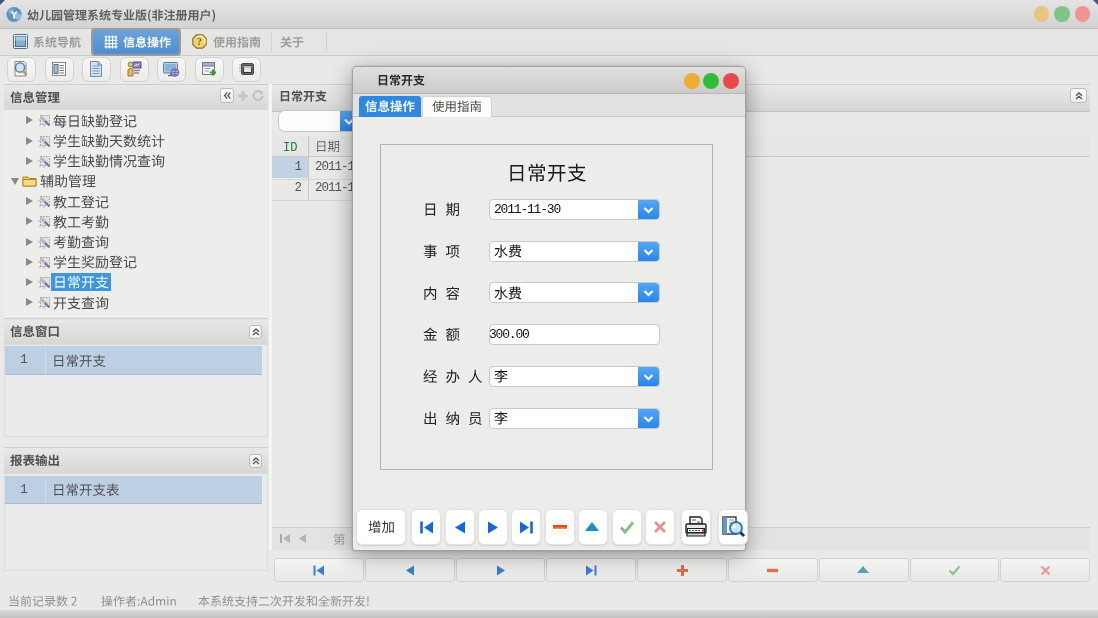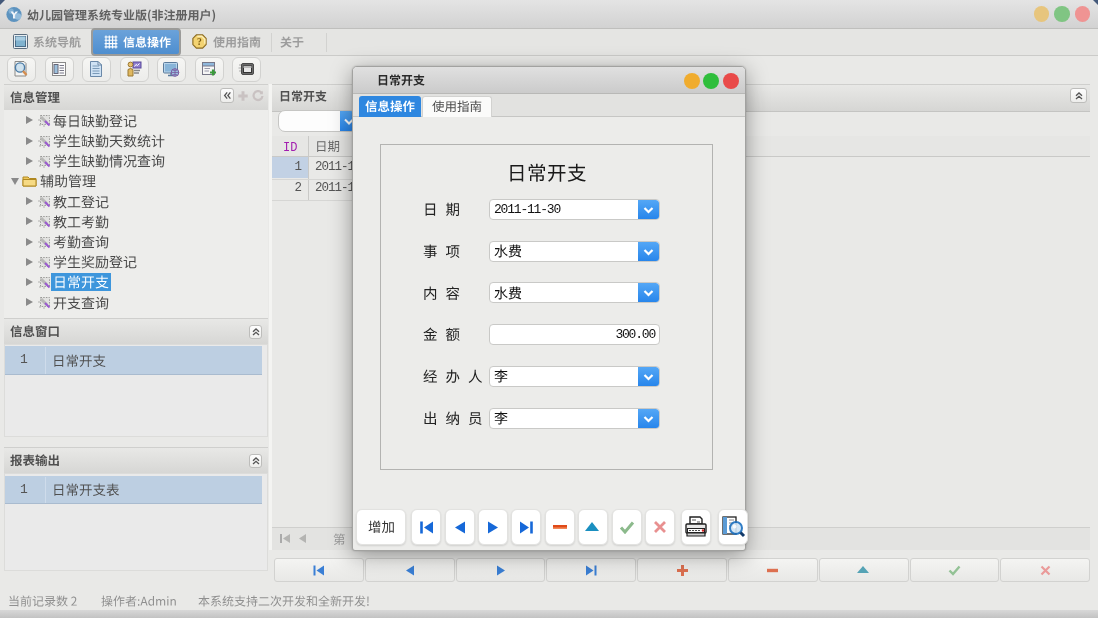--- a/index.html
+++ b/index.html
@@ -294,21 +294,21 @@
 <svg class="abs" style="left:1074.5px;top:91.5px" width="8" height="8" viewBox="0 0 12 12">
     <path d="M1.5 5.5 L6 1.5 L10.5 5.5 M1.5 10.5 L6 6.5 L10.5 10.5" stroke="#555" stroke-width="2" fill="none"></path>
   </svg>
 <div class="abs" style="left:278px;top:110px;width:80px;height:22px;background:#fdfdfd;border:1px solid #c6c6c4;border-radius:7px;box-sizing:border-box;overflow:hidden;">
     <div style="position:absolute;right:0;top:0;width:17px;height:22px;background:linear-gradient(#55a8f6,#2481e8);"></div>
     <svg style="position:absolute;right:2px;top:7px" width="12" height="8" viewBox="0 0 12 8">
       <path d="M2 1.5 L6 5.5 L10 1.5" stroke="#fff" stroke-width="2" fill="none"></path>
     </svg>
   </div>
 <div class="abs" style="left:272px;top:136px;width:818px;height:21px;background:#e6e6e4;border-bottom:1px solid #c9c9c7;box-sizing:border-box;"></div>
-<div class="abs mono" style="left:283px;top:141px;font-size:12px;color:#a21caf;">ID</div>
+<div class="abs mono" style="left:283px;top:141px;font-size:12px;color:#15803d;">ID</div>
 <div class="abs" style="left:308px;top:136px;width:1px;height:64px;background:#c9c9c7;"></div>
 <div style="position:absolute;left:315.0px;top:140.1px;"><svg width="27" height="14" viewBox="0 -11 27 14" style="overflow:visible">
       <path d="M3.2 -4.4H9.4V-0.9H3.2ZM3.2 -5.3V-8.7H9.4V-5.3ZM2.2 -9.7V0.9H3.2V0.1H9.4V0.8H10.4V-9.7ZM14.7 -1.8C14.3 -1 13.7 -0.1 13 0.5C13.2 0.6 13.6 0.9 13.8 1C14.4 0.4 15.2 -0.6 15.6 -1.5ZM16.5 -1.4C17 -0.8 17.6 0 17.8 0.5L18.6 0.1C18.3 -0.4 17.7 -1.2 17.2 -1.8ZM23.2 -9V-7H20.6V-9ZM19.8 -9.9V-5.3C19.8 -3.5 19.6 -1.2 18.6 0.5C18.8 0.6 19.2 0.9 19.4 1.1C20.1 -0.1 20.4 -1.7 20.6 -3.2H23.2V-0.2C23.2 -0 23.1 0 22.9 0.1C22.8 0.1 22.1 0.1 21.5 0C21.6 0.3 21.7 0.7 21.8 1C22.7 1 23.3 0.9 23.6 0.8C24 0.6 24.1 0.3 24.1 -0.2V-9.9ZM23.2 -6.2V-4.1H20.6C20.6 -4.5 20.6 -5 20.6 -5.3V-6.2ZM17.3 -10.4V-8.8H15.1V-10.4H14.2V-8.8H13.2V-8H14.2V-2.9H13V-2.1H19.1V-2.9H18.2V-8H19.1V-8.8H18.2V-10.4ZM15.1 -8H17.3V-6.9H15.1ZM15.1 -6.1H17.3V-4.9H15.1ZM15.1 -4.2H17.3V-2.9H15.1Z" fill="#666"></path>
     </svg></div>
 <div class="abs" style="left:272px;top:157px;width:36px;height:21px;background:#c2d1e4;"></div>
 <div class="abs mono" style="left:272px;top:160px;width:30px;text-align:right;font-size:12.5px;color:#555;">1</div>
 <div class="abs mono" style="left:315px;top:160px;font-size:12.5px;color:#555;letter-spacing:-1px;">2011-11-30</div>
 <div class="abs" style="left:272px;top:178.5px;width:220px;height:1px;background:#d6d6d4;"></div>
 <div class="abs mono" style="left:272px;top:181px;width:30px;text-align:right;font-size:12.5px;color:#555;">2</div>
 <div class="abs mono" style="left:315px;top:181px;font-size:12.5px;color:#555;letter-spacing:-1px;">2011-11-29</div>
@@ -415,21 +415,21 @@
       </svg>
     </div>
   </div>
 <div style="position:absolute;left:494.0px;top:285.8px;"><svg width="30" height="16" viewBox="0 -12.3 30 16" style="overflow:visible">
       <path d="M1 -8.2V-7.1H4.4C3.8 -4.3 2.3 -2.2 0.5 -1.1C0.8 -0.9 1.2 -0.5 1.4 -0.3C3.4 -1.7 5 -4.3 5.7 -8L5 -8.2L4.8 -8.2ZM11.4 -9.1C10.8 -8.2 9.6 -6.9 8.7 -6.1C8.3 -6.8 7.9 -7.6 7.6 -8.3V-11.7H6.5V-0.3C6.5 -0.1 6.4 -0 6.2 0C5.9 0 5.2 0 4.4 -0C4.6 0.3 4.7 0.8 4.8 1.1C5.9 1.1 6.6 1.1 7 0.9C7.4 0.7 7.6 0.4 7.6 -0.3V-6.2C8.9 -3.7 10.7 -1.5 12.9 -0.3C13 -0.6 13.4 -1.1 13.7 -1.3C12 -2.1 10.4 -3.5 9.2 -5.3C10.2 -6.1 11.5 -7.4 12.4 -8.5ZM20.6 -3.3C20.2 -1.2 19 -0.2 14.6 0.2C14.8 0.5 15 0.9 15.1 1.1C19.7 0.6 21.2 -0.7 21.7 -3.3ZM21.3 -0.8C23.1 -0.3 25.4 0.5 26.6 1.1L27.2 0.3C26 -0.3 23.6 -1.1 21.8 -1.5ZM19 -8.3C18.9 -8 18.9 -7.6 18.7 -7.3H16.7L16.9 -8.3ZM19.9 -8.3H22.2V-7.3H19.8C19.9 -7.6 19.9 -8 19.9 -8.3ZM16.1 -9.1C16 -8.3 15.8 -7.2 15.6 -6.5H18.2C17.6 -5.9 16.6 -5.4 14.8 -5C15 -4.8 15.2 -4.4 15.3 -4.2C15.8 -4.3 16.2 -4.4 16.6 -4.5V-0.8H17.6V-3.8H24.4V-0.9H25.5V-4.7H17.1C18.3 -5.2 19 -5.8 19.4 -6.5H22.2V-5.1H23.2V-6.5H26C25.9 -6.1 25.9 -6 25.8 -5.9C25.7 -5.8 25.6 -5.8 25.5 -5.8C25.3 -5.8 24.9 -5.8 24.5 -5.8C24.6 -5.6 24.7 -5.3 24.7 -5.1C25.2 -5.1 25.7 -5.1 25.9 -5.1C26.2 -5.1 26.4 -5.2 26.6 -5.3C26.8 -5.6 27 -6 27 -6.9C27 -7.1 27.1 -7.3 27.1 -7.3H23.2V-8.3H26.2V-10.9H23.2V-11.8H22.2V-10.9H19.9V-11.8H19V-10.9H15.5V-10.1H19V-9.1L16.5 -9.1ZM19.9 -10.1H22.2V-9.1H19.9ZM23.2 -10.1H25.3V-9.1H23.2Z" fill="#111"></path>
     </svg></div>
 <div style="position:absolute;left:423.0px;top:327.2px;"><svg width="39" height="16" viewBox="0 -12.8 39 16" style="overflow:visible">
       <path d="M2.9 -3.2C3.4 -2.3 4 -1.2 4.2 -0.5L5.2 -0.9C4.9 -1.6 4.3 -2.7 3.8 -3.5ZM10.6 -3.5C10.3 -2.7 9.6 -1.6 9.1 -0.8L9.9 -0.5C10.5 -1.1 11.1 -2.2 11.7 -3.1ZM7.2 -12.3C5.9 -10.2 3.2 -8.5 0.4 -7.6C0.7 -7.3 1 -6.9 1.2 -6.6C2 -6.9 2.8 -7.2 3.5 -7.6V-6.8H6.6V-4.8H1.6V-3.8H6.6V-0.3H1V0.7H13.5V-0.3H7.8V-3.8H12.9V-4.8H7.8V-6.8H11V-7.7C11.8 -7.3 12.6 -6.9 13.3 -6.6C13.5 -6.9 13.8 -7.3 14.1 -7.6C11.9 -8.3 9.3 -9.8 7.9 -11.3L8.3 -11.9ZM10.8 -7.8H3.9C5.1 -8.6 6.3 -9.5 7.3 -10.6C8.2 -9.6 9.5 -8.6 10.8 -7.8ZM32.5 -7.1C32.5 -2.7 32.3 -0.7 29.1 0.4C29.3 0.6 29.6 1 29.7 1.2C33.1 -0 33.4 -2.3 33.5 -7.1ZM33.2 -1.2C34.2 -0.5 35.4 0.5 36 1.1L36.6 0.3C36 -0.2 34.7 -1.2 33.8 -1.9ZM30.2 -8.8V-2H31.1V-8H34.8V-2H35.8V-8.8H33.1C33.2 -9.3 33.4 -9.8 33.6 -10.4H36.3V-11.3H30V-10.4H32.6C32.5 -9.9 32.3 -9.3 32.1 -8.8ZM25.6 -11.9C25.8 -11.6 26 -11.2 26.2 -10.8H23.4V-8.6H24.3V-9.9H28.7V-8.6H29.7V-10.8H27.3C27.1 -11.2 26.8 -11.7 26.6 -12.1ZM24.3 -3.4V1.1H25.3V0.6H27.9V1H28.9V-3.4ZM25.3 -0.3V-2.5H27.9V-0.3ZM24.7 -6 25.7 -5.5C24.9 -4.9 24 -4.4 23.1 -4.1C23.2 -3.9 23.4 -3.4 23.5 -3.1C24.6 -3.6 25.7 -4.2 26.7 -4.9C27.6 -4.4 28.5 -3.9 29 -3.5L29.8 -4.2C29.2 -4.6 28.3 -5.1 27.4 -5.6C28.1 -6.3 28.7 -7.1 29.2 -8L28.6 -8.4L28.3 -8.4H26.1C26.3 -8.7 26.4 -9 26.6 -9.2L25.6 -9.4C25.2 -8.4 24.3 -7.3 23.1 -6.4C23.3 -6.3 23.6 -6 23.7 -5.8C24.5 -6.3 25.1 -6.9 25.5 -7.5H27.8C27.5 -7 27 -6.5 26.5 -6.1L25.4 -6.7Z" fill="#222"></path>
     </svg></div>
 <div class="abs" style="left:489px;top:324.1px;width:171px;height:21px;background:#fff;border:1px solid #c9c9c7;border-radius:4px;box-sizing:border-box;"></div>
-<div class="abs mono" style="left:489px;top:326.6px;width:166px;text-align:right;font-size:13px;color:#111;letter-spacing:-1.2px;">300.00</div>
+<div class="abs mono" style="left:489px;top:326.6px;width:166px;text-align:left;font-size:13px;color:#111;letter-spacing:-1.2px;">300.00</div>
 <div style="position:absolute;left:423.0px;top:368.9px;"><svg width="61" height="16" viewBox="0 -12.8 61 16" style="overflow:visible">
       <path d="M0.6 -0.8 0.8 0.3C2.1 -0.1 3.9 -0.6 5.6 -1L5.4 -2C3.6 -1.5 1.8 -1.1 0.6 -0.8ZM0.8 -6.1C1.1 -6.2 1.4 -6.3 3.3 -6.6C2.6 -5.7 2 -4.9 1.7 -4.6C1.2 -4.1 0.9 -3.8 0.6 -3.7C0.7 -3.4 0.9 -2.9 0.9 -2.6C1.3 -2.8 1.8 -3 5.5 -3.7C5.5 -3.9 5.5 -4.4 5.5 -4.7L2.6 -4.1C3.8 -5.4 4.9 -7 5.9 -8.5L4.9 -9.1C4.6 -8.6 4.3 -8.1 4 -7.6L2 -7.4C2.9 -8.6 3.7 -10.2 4.4 -11.7L3.4 -12.2C2.8 -10.4 1.7 -8.6 1.3 -8.1C1 -7.6 0.8 -7.2 0.5 -7.2C0.6 -6.9 0.8 -6.4 0.8 -6.1ZM6.1 -11.4V-10.4H11.3C9.9 -8.5 7.5 -7 5.2 -6.2C5.4 -6 5.7 -5.6 5.8 -5.3C7.1 -5.8 8.5 -6.5 9.6 -7.3C11 -6.7 12.6 -5.9 13.4 -5.3L14 -6.2C13.2 -6.7 11.8 -7.5 10.5 -8C11.5 -8.9 12.4 -9.9 12.9 -11L12.2 -11.5L12 -11.4ZM6.2 -4.8V-3.8H9.1V-0.3H5.4V0.8H13.9V-0.3H10.2V-3.8H13.3V-4.8ZM25.2 -7.2C24.7 -5.9 24 -4.3 23.2 -3.3L24.2 -2.7C25 -3.8 25.7 -5.5 26.1 -6.8ZM33.8 -7C34.4 -5.5 35.1 -3.6 35.3 -2.4L36.4 -2.8C36.2 -4 35.5 -5.9 34.8 -7.3ZM28.1 -12.2V-9.6V-9.5H23.8V-8.4H28.1C28 -5.6 27.2 -2.2 23.1 0.3C23.4 0.5 23.8 1 24 1.2C28.3 -1.5 29.1 -5.3 29.3 -8.4H32.2C32 -3 31.8 -0.9 31.3 -0.4C31.2 -0.2 31 -0.2 30.7 -0.2C30.3 -0.2 29.4 -0.2 28.5 -0.3C28.7 0 28.8 0.5 28.9 0.9C29.7 0.9 30.7 0.9 31.2 0.9C31.7 0.8 32.1 0.7 32.4 0.3C33 -0.4 33.2 -2.6 33.4 -8.9C33.4 -9.1 33.4 -9.5 33.4 -9.5H29.3V-9.6V-12.2ZM51.6 -12.1C51.6 -9.9 51.7 -2.8 45.6 0.2C46 0.5 46.3 0.8 46.5 1.1C50.1 -0.8 51.6 -4 52.3 -7C53 -4.2 54.6 -0.7 58.2 1C58.4 0.7 58.7 0.4 59 0.1C53.9 -2.2 53 -8.3 52.7 -10C52.8 -10.9 52.8 -11.6 52.8 -12.1Z" fill="#222"></path>
     </svg></div>
 <div class="abs" style="left:489px;top:365.8px;width:171px;height:21px;background:#fff;border:1px solid #c9c9c7;border-radius:4px;box-sizing:border-box;overflow:hidden;">
     <div style="position:absolute;right:0;top:0;width:21px;height:21px;background:linear-gradient(#54a7f6,#2382ea);border-radius:0 3px 3px 0;">
       <svg style="position:absolute;left:5px;top:7px" width="11" height="7" viewBox="0 0 11 7">
         <path d="M1.5 1 L5.5 5 L9.5 1" stroke="#fff" stroke-width="2.2" fill="none"></path>
       </svg>
     </div>
   </div>

